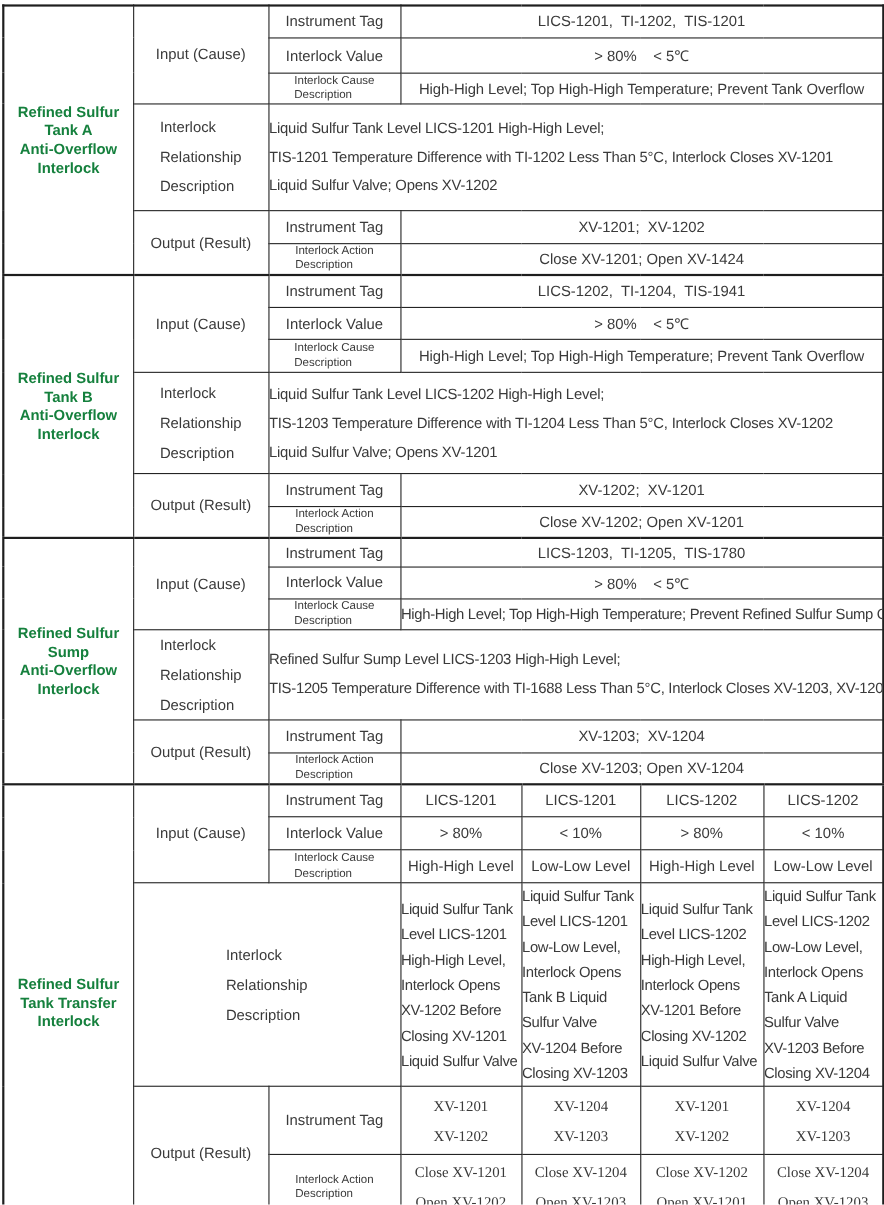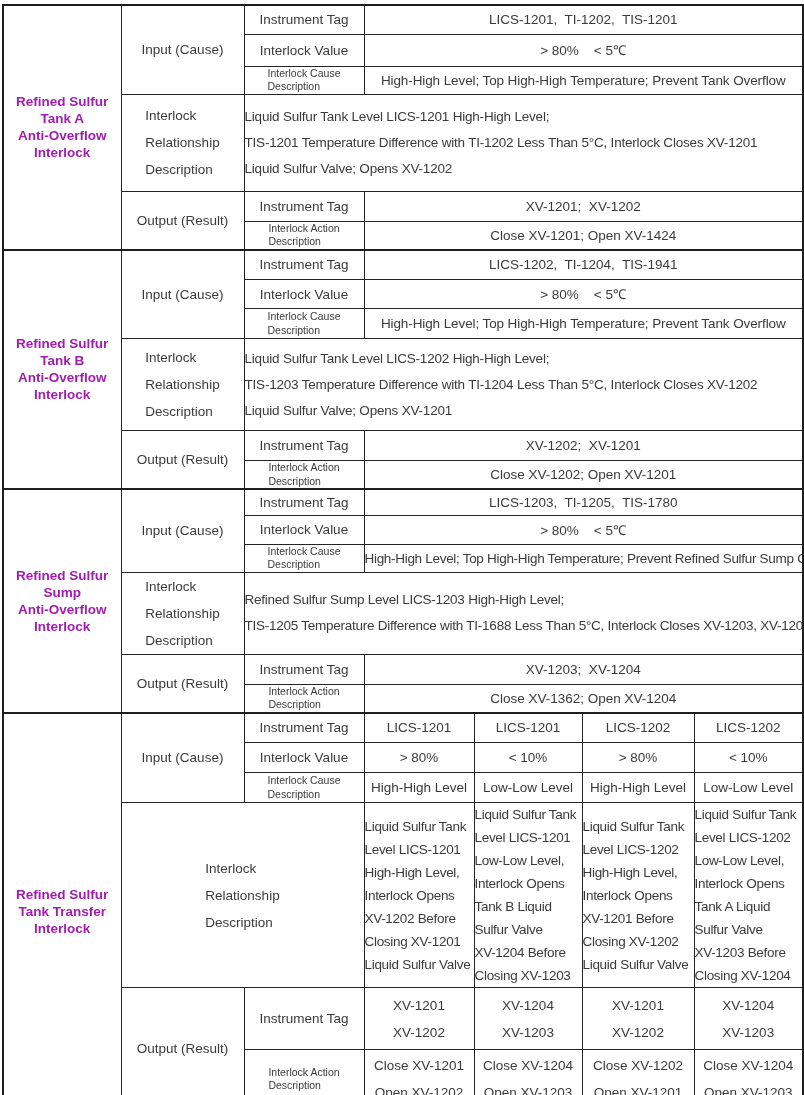--- a/index.html
+++ b/index.html
@@ -26,21 +26,21 @@
     white-space: pre;
     font-size: 13.5px;
   }
   tr.sec-top td { border-top: 2.5px solid #1e1e1e; }
 
   .c-title {
     font-weight: 700;
     font-size: 13px;
     line-height: 17px;
     text-align: center;
-    color: #a21caf;
+    color: #15803d;
   }
   .c-lbl  { text-align: center; }
   .c-sub  { text-align: center; }
   .c-sub-sm { text-align: center; margin-left: 48px; }
   .blk { display: inline-block; text-align: left; vertical-align: middle; }
   .sm  { font-size: 10.5px; line-height: 13.5px; }
   .rel-lbl { font-size: 13.5px; line-height: 27px; }
 
   .c-val   { text-align: center; padding-left: 20px; }
   .c-cause { font-size: 12.5px; letter-spacing: -0.1px; padding-left: 17px; }
@@ -50,21 +50,21 @@
 
   .c-val-c { text-align: center; font-size: 13px; }
   .c-rel4  {
     text-align: left;
     vertical-align: top;
     font-size: 11.5px;
     letter-spacing: -0.3px;
     line-height: 23px;
     padding: 8px 2px 4px 7px;
   }
-  .c-out4  { text-align: center; font-size: 13px; line-height: 27px; }
+  .c-out4  { text-align: center; font-size: 13px; line-height: 27px; font-family: Liberation Serif, serif; }
 </style>
 </head>
 <body>
 
 <div class="page">
   <table class="grid">
     <colgroup>
       <col style="width:118px">
         <col style="width:123px">
         <col style="width:120px">
@@ -175,21 +175,21 @@
 TIS-1205 Temperature Difference with TI-1688 Less Than 5°C, Interlock Closes XV-1203, XV-1204</td>
       </tr>
       <tr style="height:30px">
         <td class="c-lbl" rowspan="2">Output (Result)</td>
         <td class="c-sub">Instrument Tag</td>
         <td class="c-val" colspan="4">XV-1203;  XV-1204</td>
       </tr>
       <tr style="height:28px">
         <td class="c-sub-sm"><span class="blk sm">Interlock Action
 Description</span></td>
-        <td class="c-val" colspan="4">Close XV-1362; Open XV-1204</td>
+        <td class="c-val" colspan="4">Close XV-1203; Open XV-1204</td>
       </tr>
 
       <tr class="sec-top" style="height:30px">
         <td class="c-title" rowspan="6">Refined Sulfur
 Tank Transfer
 Interlock</td>
         <td class="c-lbl" rowspan="3">Input (Cause)</td>
         <td class="c-sub">Instrument Tag</td>
         <td class="c-val-c">LICS-1201</td>
         <td class="c-val-c">LICS-1201</td>

